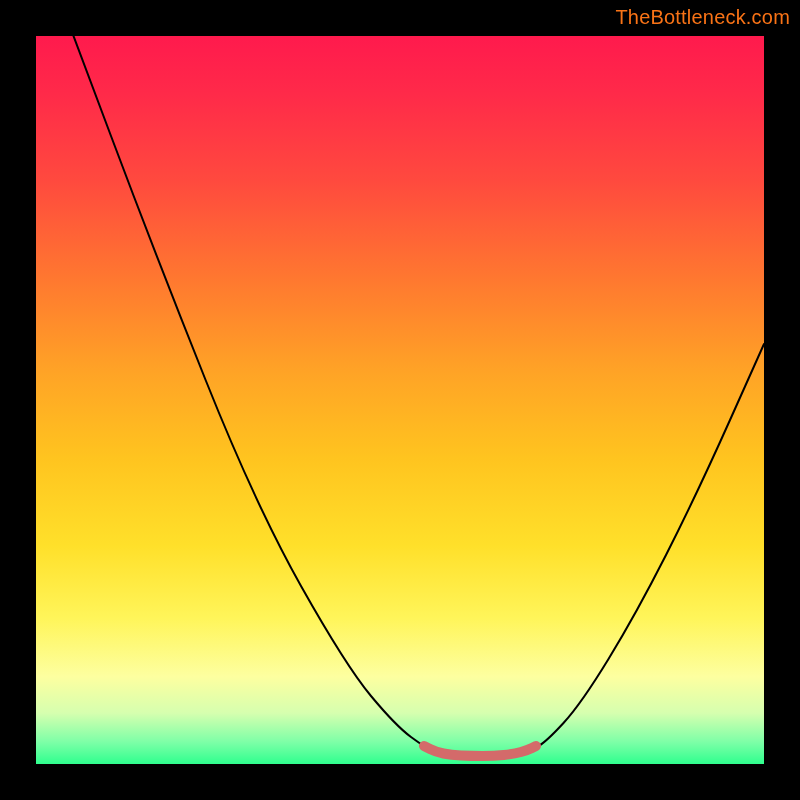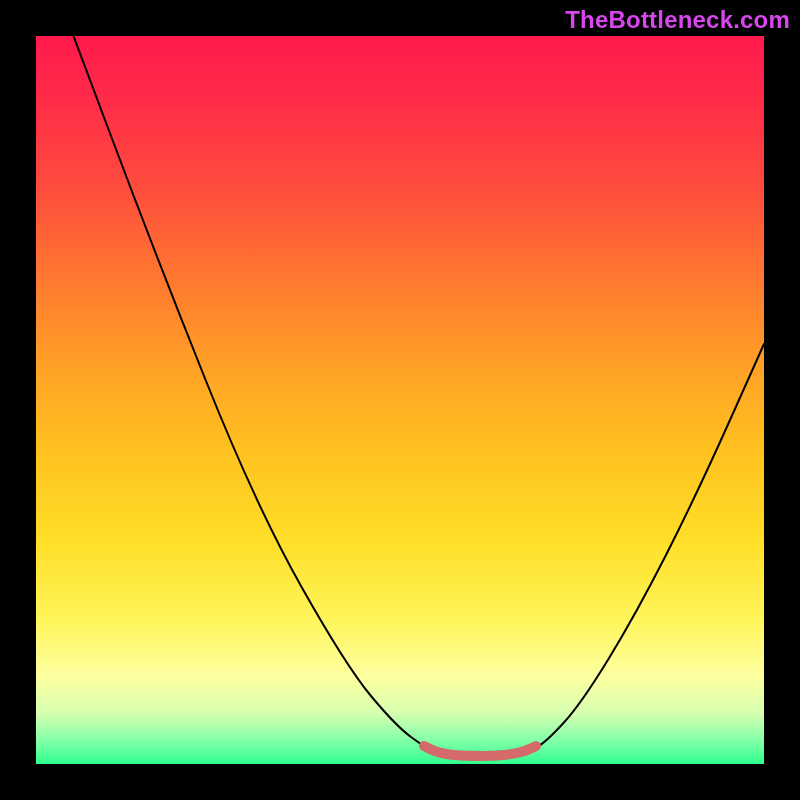--- a/index.html
+++ b/index.html
@@ -42,23 +42,23 @@
       #d6ffaf 93%,
       #7dffa7 97%,
       #2fff8e 100%
     );
   }
   .watermark {
     position: absolute;
     top: 6px;
     right: 10px;
     font-family: Arial, Helvetica, sans-serif;
-    font-size: 24px;
-    font-weight: 700;
-    color: #d946ef;
+    font-size: 20px;
+    font-weight: 400;
+    color: #f97316;
     user-select: none;
     letter-spacing: 0.2px;
   }
   svg.curve {
     position: absolute;
     left: 0; top: 0;
     width: 100%; height: 100%;
   }
 </style>
 </head>

